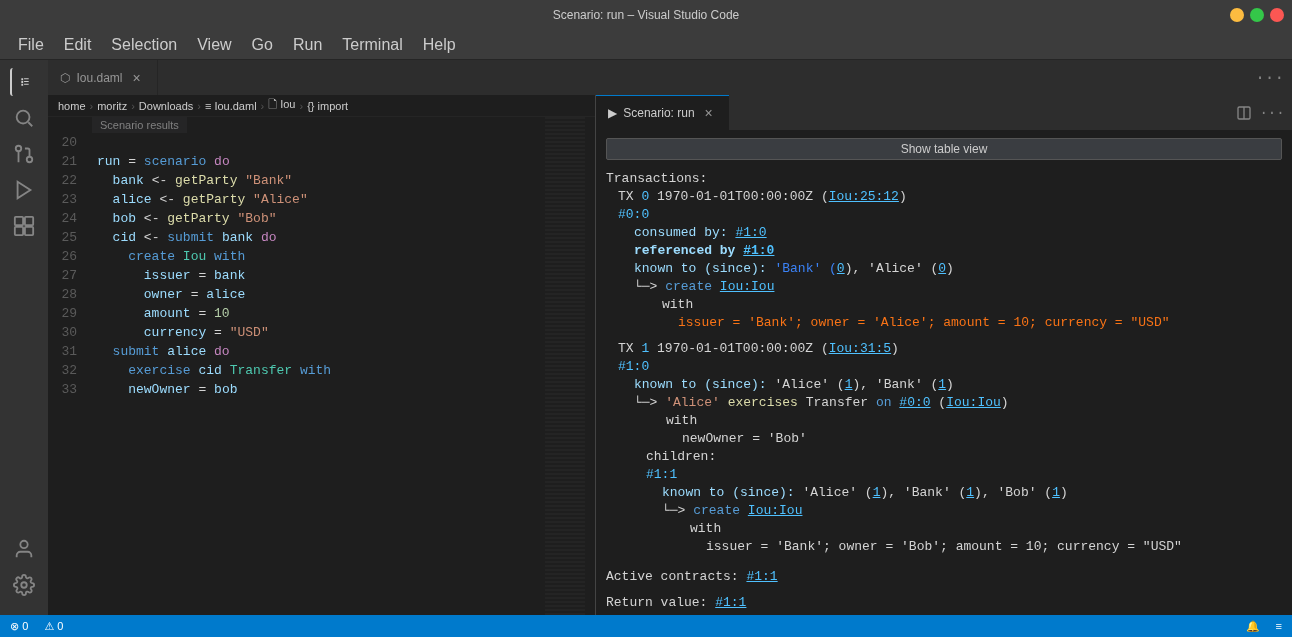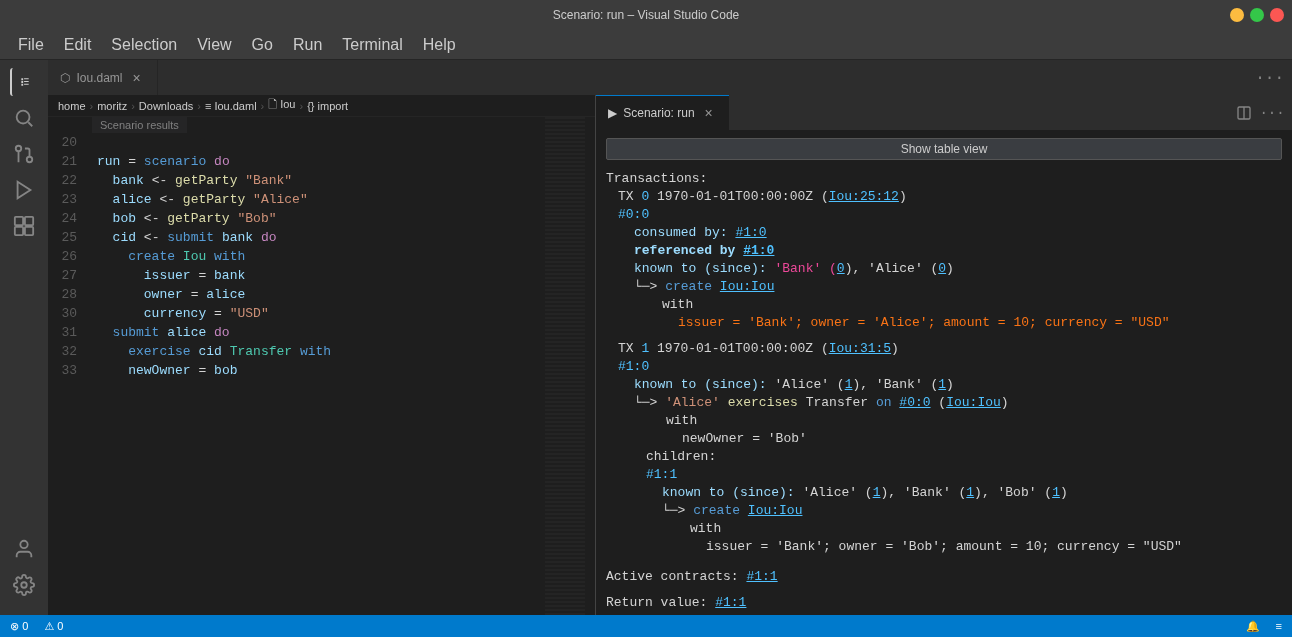--- a/index.html
+++ b/index.html
@@ -497,20 +497,24 @@
               <div class="code-line">
                 <span class="line-number">27</span>
                 <span class="line-content">      <span class="var">issuer</span> <span class="op">=</span> <span class="var">bank</span></span>
               </div>
 
               <div class="code-line">
                 <span class="line-number">28</span>
                 <span class="line-content">      <span class="var">owner</span> <span class="op">=</span> <span class="var">alice</span></span>
               </div>
 
+              <div class="code-line">
+                <span class="line-number">29</span>
+                <span class="line-content">      <span class="var">amount</span> <span class="op">=</span> <span class="s-num">10</span></span>
+              </div>
 
               <div class="code-line">
                 <span class="line-number">30</span>
                 <span class="line-content">      <span class="var">currency</span> <span class="op">=</span> <span class="str">"USD"</span></span>
               </div>
 
               <div class="code-line">
                 <span class="line-number">31</span>
                 <span class="line-content">  <span class="kw">submit</span> <span class="var">alice</span> <span class="kw2">do</span></span>
               </div>
@@ -557,21 +561,21 @@
         <button class="show-table-btn">Show table view</button>
 
         <div class="scenario-output">
           <div style="color:#d4d4d4;">Transactions:</div>
           <div style="padding-left:12px; color:#d4d4d4;">
             TX <span style="color:#4fc1ff;">0</span> <span style="color:#d4d4d4;">1970-01-01T00:00:00Z</span> <span style="color:#d4d4d4;">(</span><span style="color:#4fc1ff; text-decoration:underline; cursor:pointer;">Iou:25:12</span><span style="color:#d4d4d4;">)</span>
           </div>
           <div style="padding-left:12px; color:#4fc1ff;">#0:0</div>
           <div style="padding-left:28px; color:#9cdcfe;">consumed by: <span style="color:#4fc1ff; text-decoration:underline; cursor:pointer;">#1:0</span></div>
           <div style="padding-left:28px; color:#9cdcfe;font-weight:bold;">referenced by <span style="color:#4fc1ff; text-decoration:underline; cursor:pointer;">#1:0</span></div>
-          <div style="padding-left:28px; color:#9cdcfe;">known to (since): <span style="color:#ec4899;">'Bank' (</span><span style="color:#4fc1ff; text-decoration:underline; cursor:pointer;">0</span><span style="color:#d4d4d4;">), 'Alice' (</span><span style="color:#4fc1ff; text-decoration:underline; cursor:pointer;">0</span><span style="color:#d4d4d4;">)</span></div>
+          <div style="padding-left:28px; color:#9cdcfe;">known to (since): <span style="color:#3b82f6;">'Bank' (</span><span style="color:#4fc1ff; text-decoration:underline; cursor:pointer;">0</span><span style="color:#d4d4d4;">), 'Alice' (</span><span style="color:#4fc1ff; text-decoration:underline; cursor:pointer;">0</span><span style="color:#d4d4d4;">)</span></div>
           <div style="padding-left:28px; color:#d4d4d4;">└─&gt; <span style="color:#569cd6;">create</span> <span style="color:#4fc1ff; text-decoration:underline; cursor:pointer;">Iou:Iou</span></div>
           <div style="padding-left:56px; color:#d4d4d4;">with</div>
           <div style="padding-left:72px; color:#f97316;">issuer = 'Bank'; owner = 'Alice'; amount = 10; currency = "USD"</div>
           <div style="height:8px;"></div>
           <div style="padding-left:12px; color:#d4d4d4;">
             TX <span style="color:#4fc1ff;">1</span> <span style="color:#d4d4d4;">1970-01-01T00:00:00Z</span> <span style="color:#d4d4d4;">(</span><span style="color:#4fc1ff; text-decoration:underline; cursor:pointer;">Iou:31:5</span><span style="color:#d4d4d4;">)</span>
           </div>
           <div style="padding-left:12px; color:#4fc1ff;">#1:0</div>
           <div style="padding-left:28px; color:#9cdcfe;">known to (since): <span style="color:#d4d4d4;">'Alice' (</span><span style="color:#4fc1ff; text-decoration:underline; cursor:pointer;">1</span><span style="color:#d4d4d4;">), 'Bank' (</span><span style="color:#4fc1ff; text-decoration:underline; cursor:pointer;">1</span><span style="color:#d4d4d4;">)</span></div>
           <div style="padding-left:28px; color:#d4d4d4;">└─&gt; <span style="color:#ce9178;">'Alice'</span> <span style="color:#dcdcaa;">exercises</span> <span style="color:#d4d4d4;">Transfer</span> <span style="color:#569cd6;">on</span> <span style="color:#4fc1ff; text-decoration:underline; cursor:pointer;">#0:0</span> <span style="color:#d4d4d4;">(</span><span style="color:#4fc1ff; text-decoration:underline; cursor:pointer;">Iou:Iou</span><span style="color:#d4d4d4;">)</span></div>

